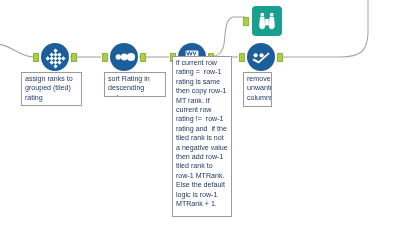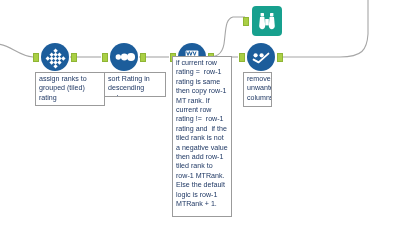--- a/index.html
+++ b/index.html
@@ -173,21 +173,21 @@
         <path d="M 17.6 11.0 L 22.0 11.0 L 22.8 20.0 C 22.8 22.0, 21.4 23.2, 19.8 23.2
                  C 18.2 23.2, 16.8 22.0, 16.8 20.0 Z"></path>
         <rect x="8.6" y="7.0" width="3.4" height="3.4" rx="0.6"></rect>
         <rect x="18.0" y="7.0" width="3.4" height="3.4" rx="0.6"></rect>
         <rect x="13.2" y="13.0" width="3.6" height="6.4"></rect>
       </g>
     </svg>
     <div class="nub in"></div>
   </div>
 
-  <div class="annot" style="left:35px; top:72px; width:70px; height:34px;">assign ranks to grouped (tiled) rating</div>
+  <div class="annot" style="left:21px; top:72px; width:61px; height:34px;">assign ranks to grouped (tiled) rating</div>
 
   <div class="annot" style="left:104px; top:72px; width:62px; height:25px;">sort Rating in descending order</div>
 
   <div class="annot" style="left:172px; top:56px; width:60px; height:161px;">if current row rating =  row-1 rating is same then copy row-1 MT rank. If current row rating !=  row-1 rating and  if the tiled rank is not a negative value then add row-1 tiled rank to row-1 MTRank. Else the default logic is row-1 MTRank + 1.</div>
 
   <div class="annot" style="left:243px; top:72px; width:29px; height:35px;">remove unwanted columns</div>
 
 </div>
 
 </body></html>

